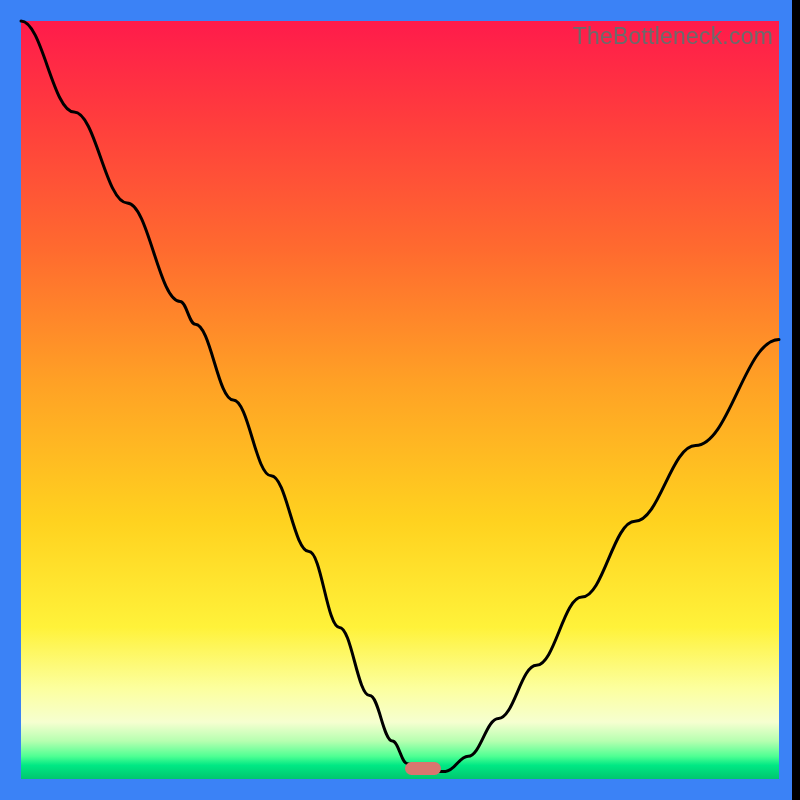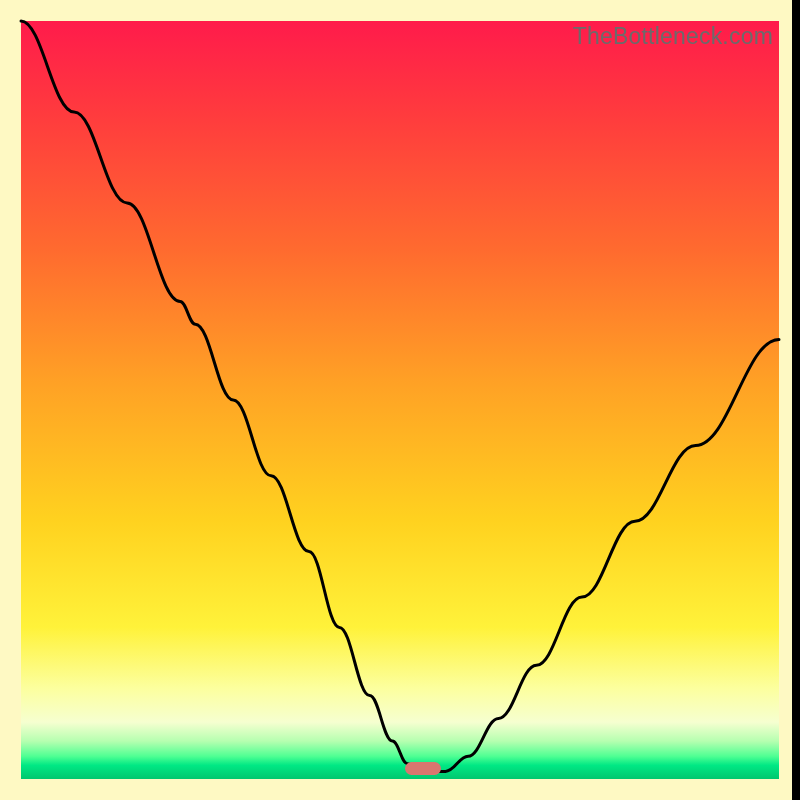--- a/index.html
+++ b/index.html
@@ -8,21 +8,21 @@
     width: 800px;
     height: 800px;
     overflow: hidden;
     background: #000;
     font-family: Arial, Helvetica, sans-serif;
   }
   .chart-wrap {
     position: relative;
     width: 792px;
     height: 800px;
-    background: #fef9c3;
+    background: #3b82f6;
   }
   .plot-area {
     position: absolute;
     left: 21px;
     top: 21px;
     width: 758px;
     height: 758px;
     
     background: linear-gradient(
       to bottom,

